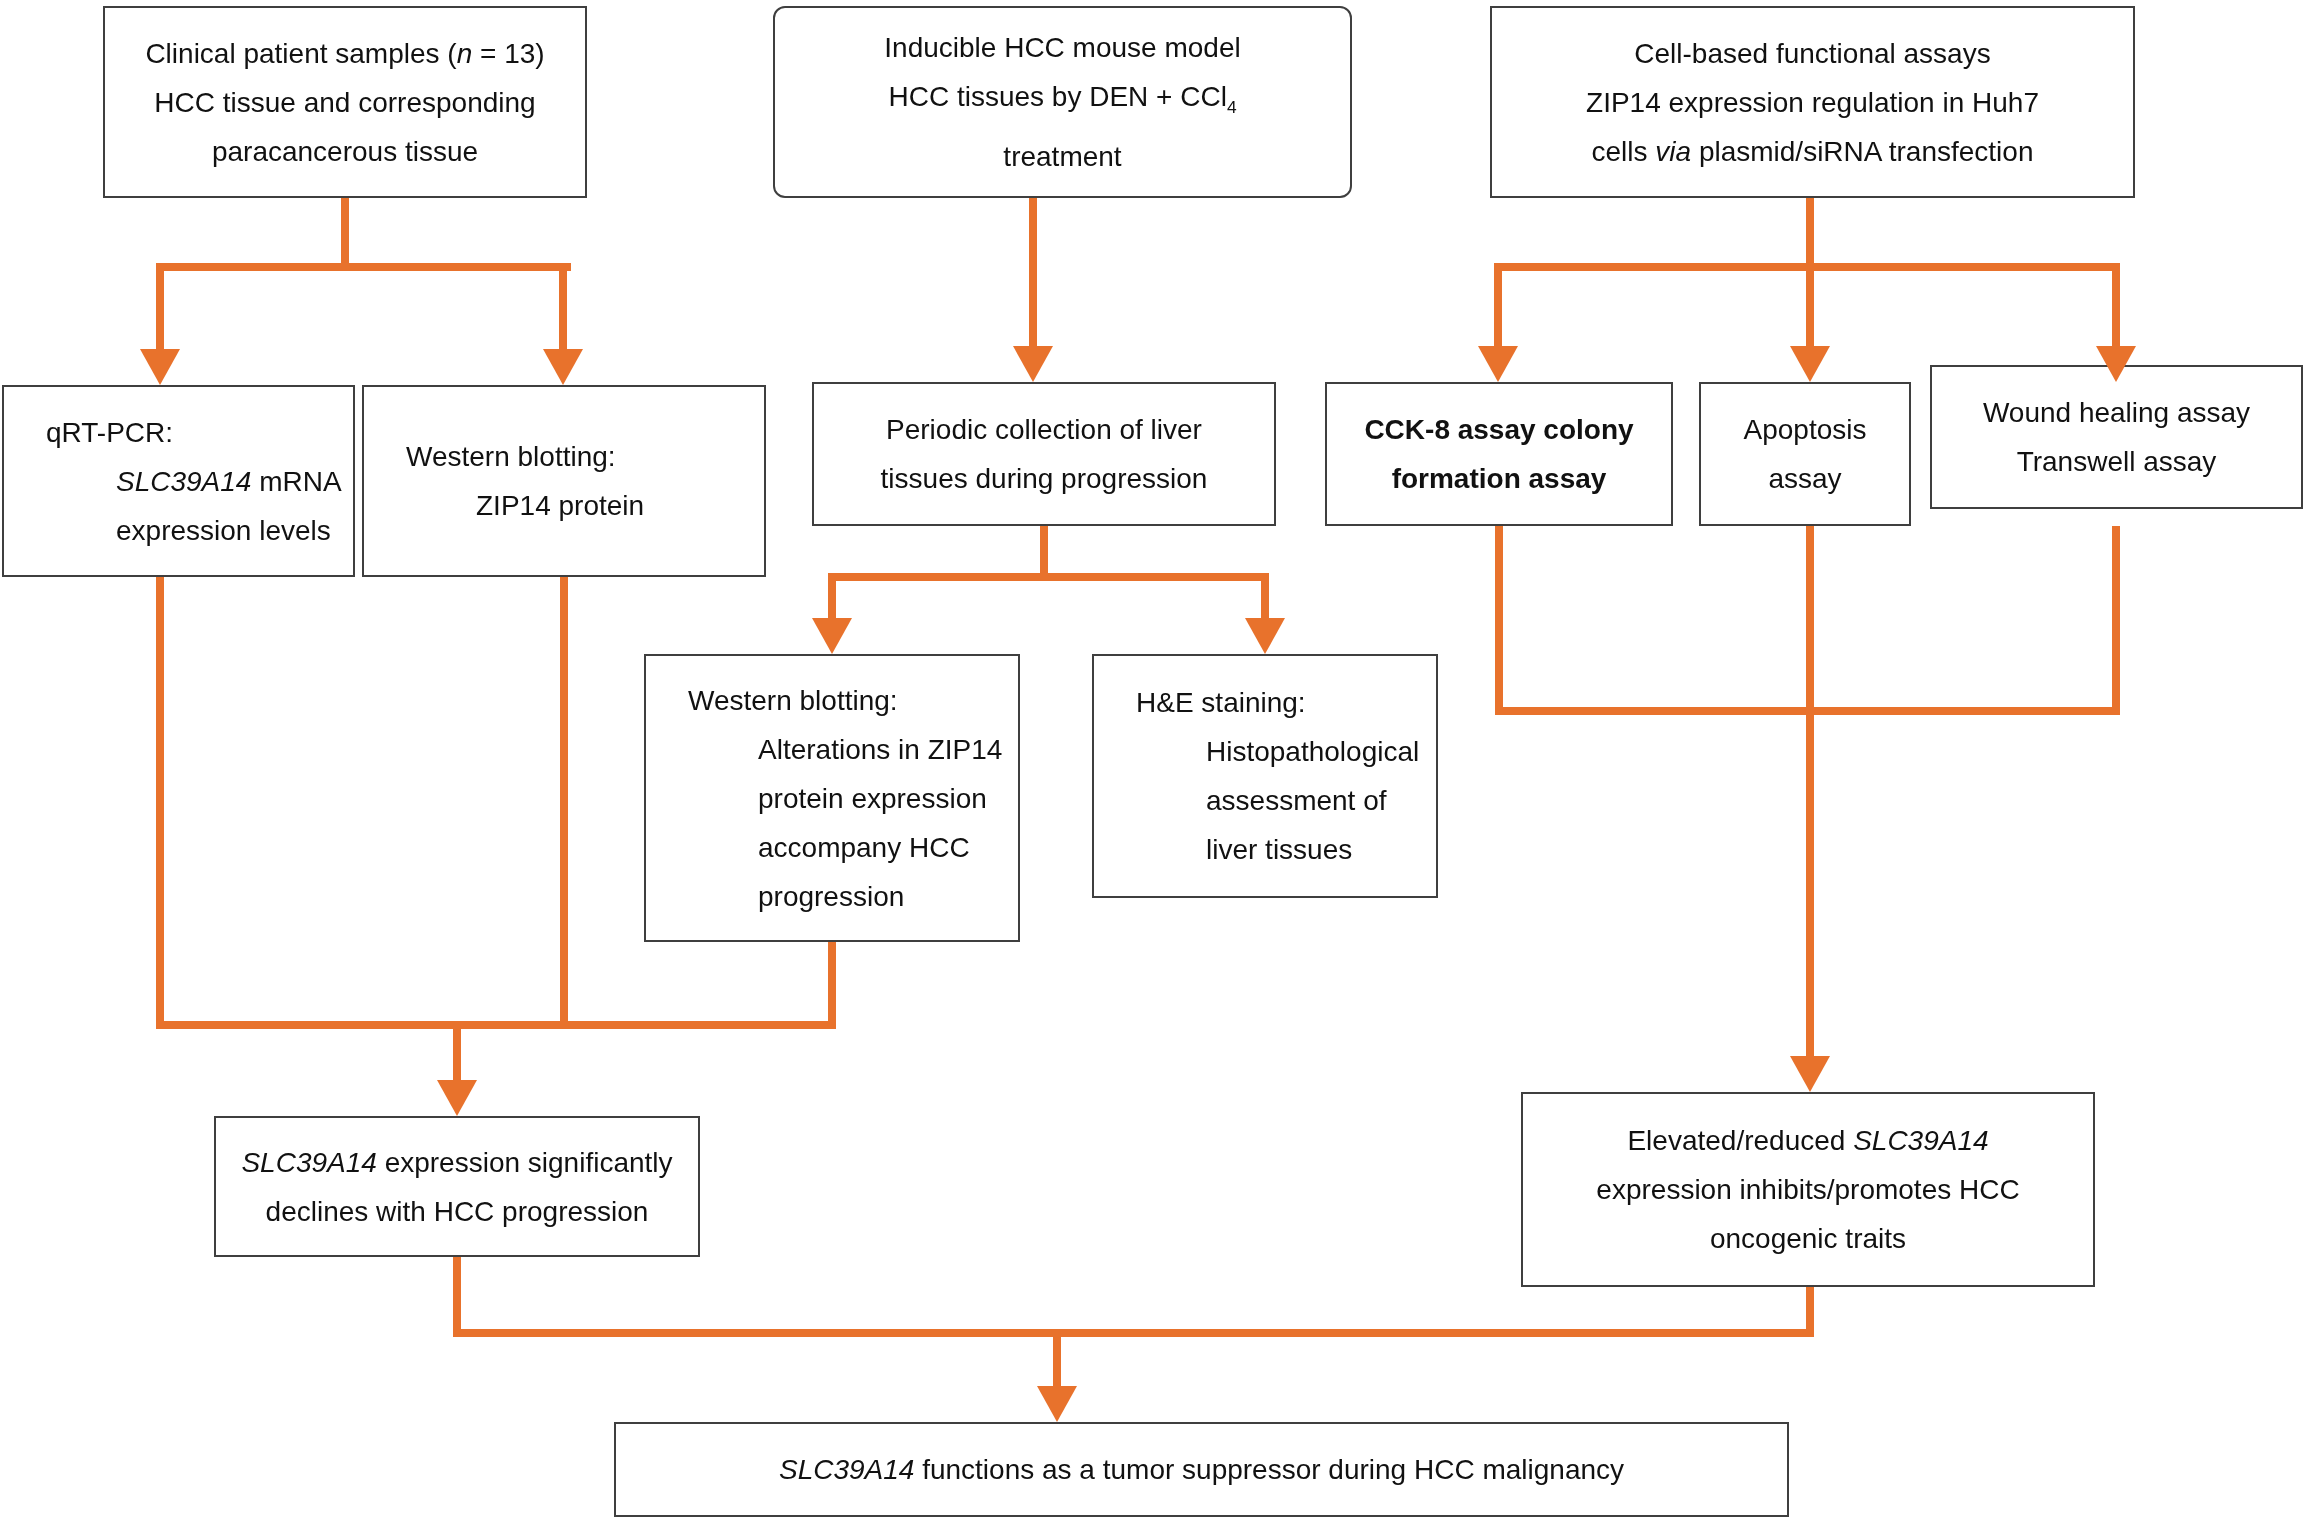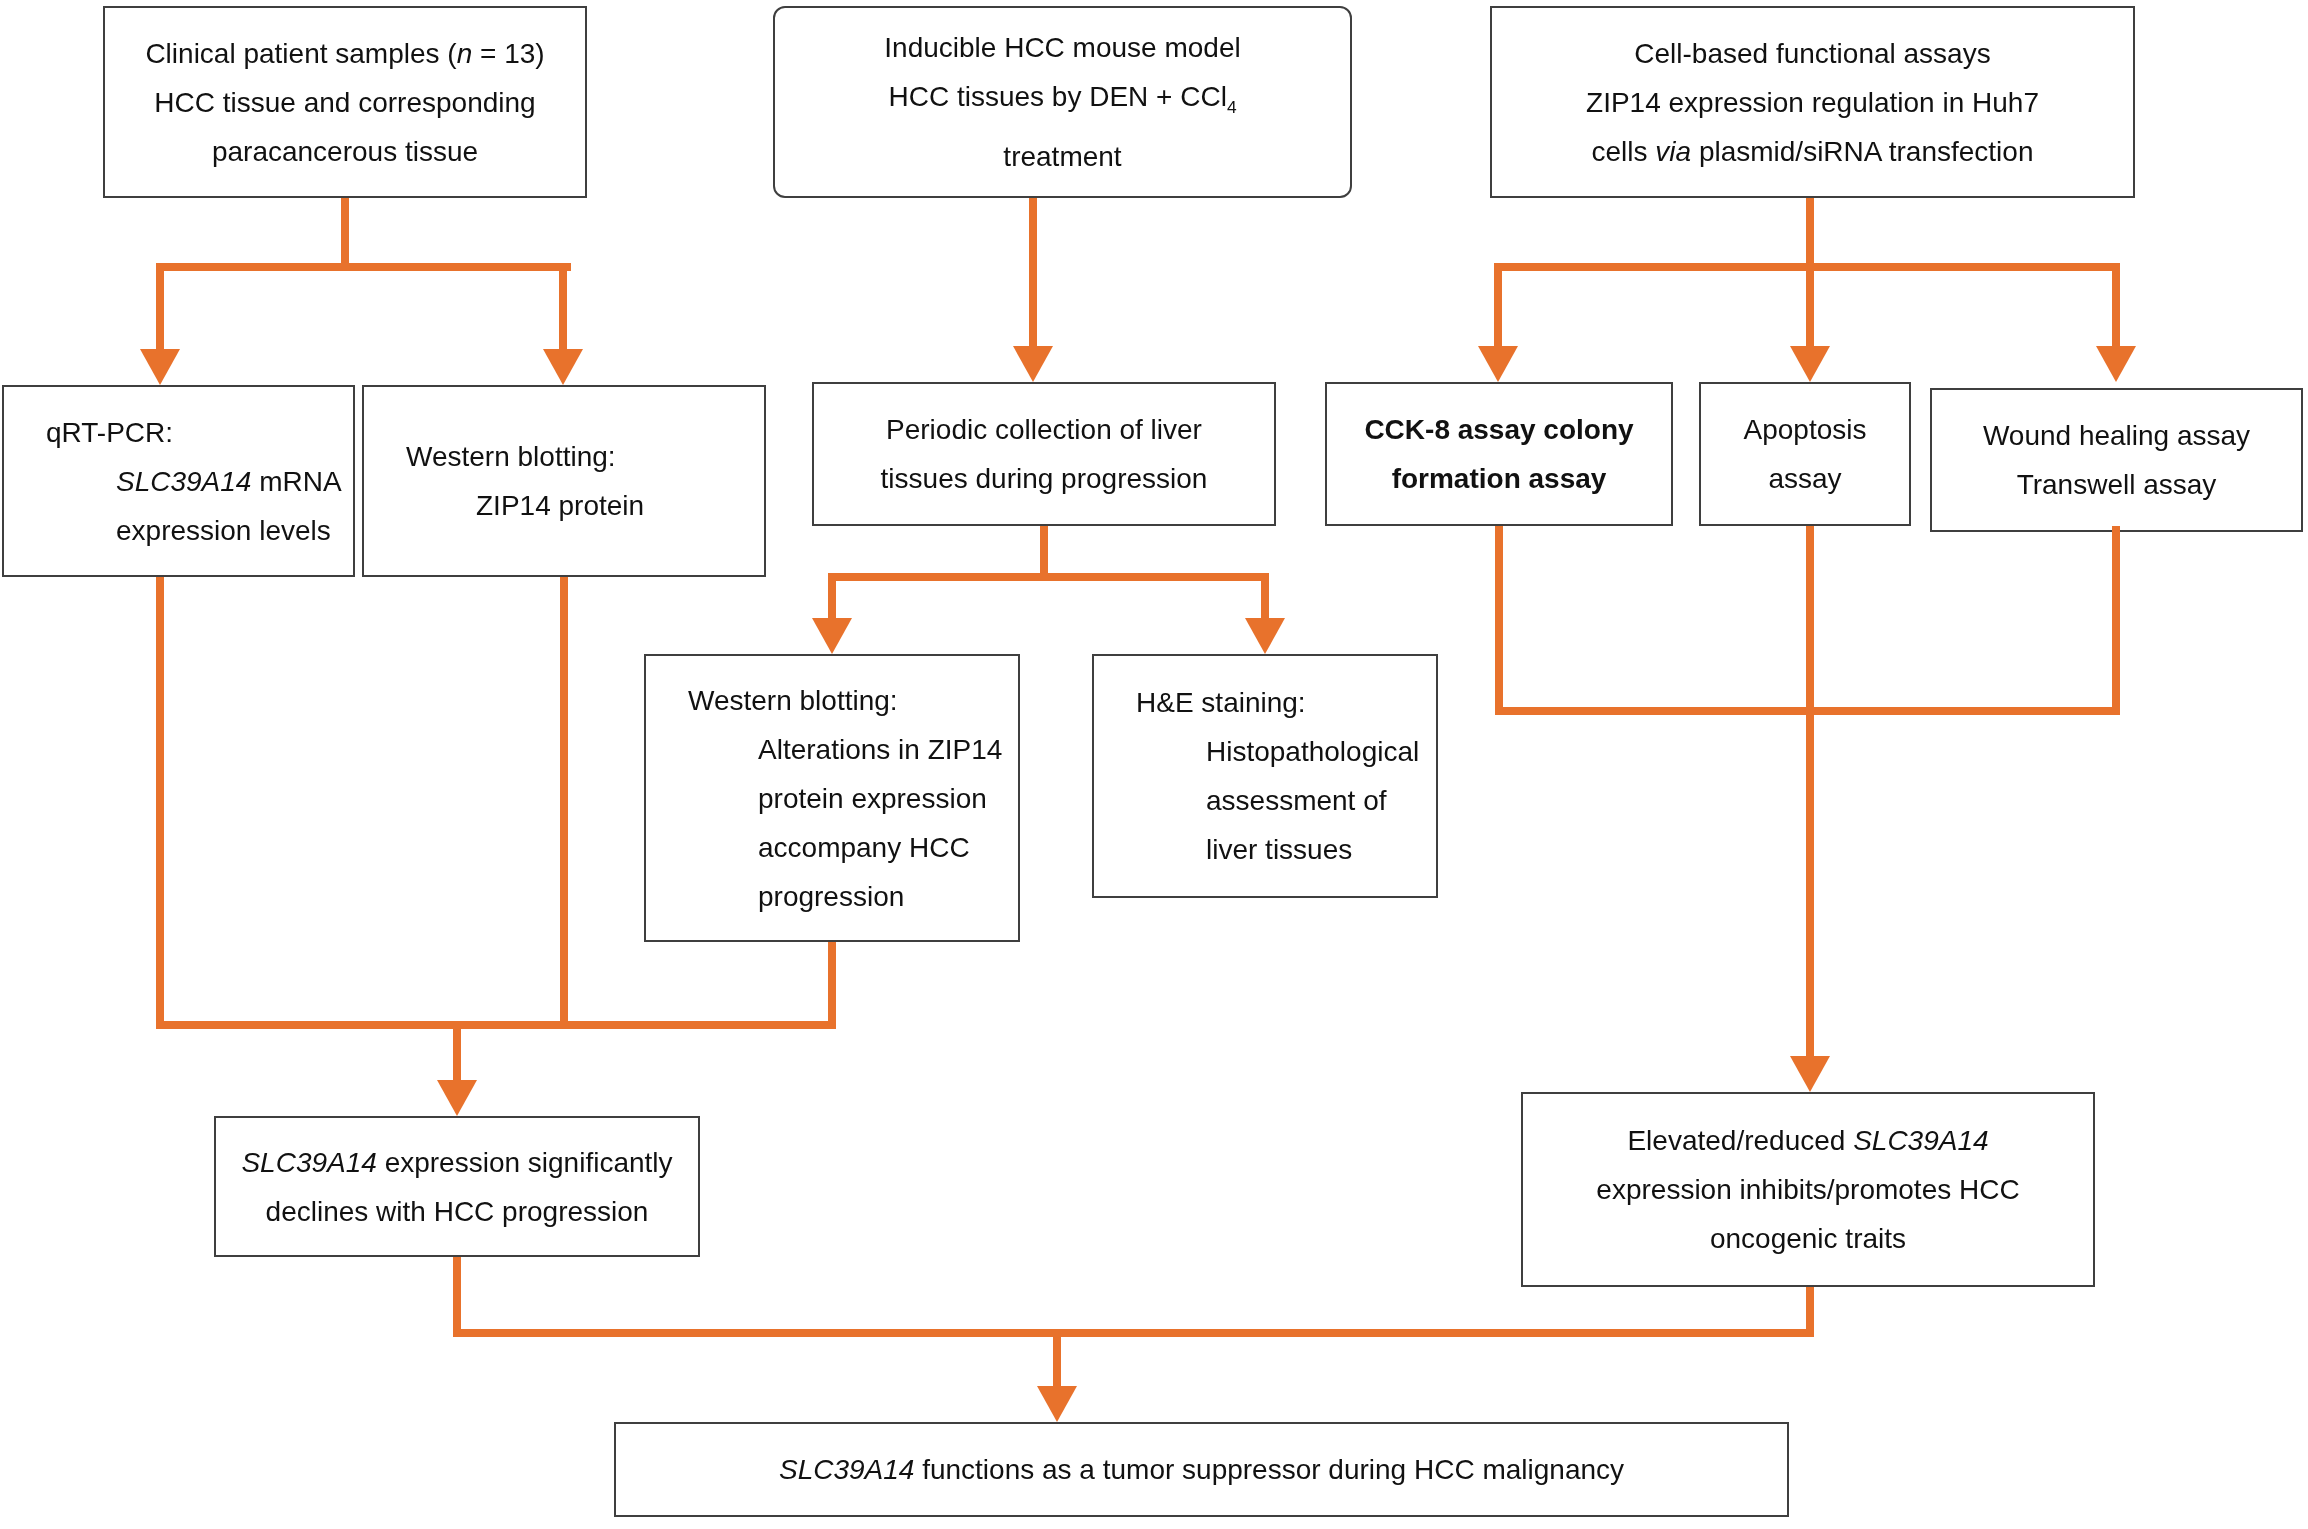--- a/index.html
+++ b/index.html
@@ -97,21 +97,21 @@
       </div>
     </div>
 
   <div class="box center" style="left:1699px;top:382px;width:212px;height:144px;">
       <div class="content">
         <div class="line"><span>Apoptosis</span></div>
         <div class="line"><span>assay</span></div>
       </div>
     </div>
 
-  <div class="box center" style="left:1930px;top:388px;width:373px;height:144px;">
+  <div class="box center" style="left:1930px;top:365px;width:373px;height:144px;">
       <div class="content">
         <div class="line"><span>Wound healing assay</span></div>
         <div class="line"><span>Transwell assay</span></div>
       </div>
     </div>
 
   <div class="box hang" style="left:644px;top:654px;width:376px;height:288px;">
       <div class="content">
         <div class="line"><span>Western blotting:</span></div>
         <div class="line"><span>Alterations in ZIP14</span></div>

